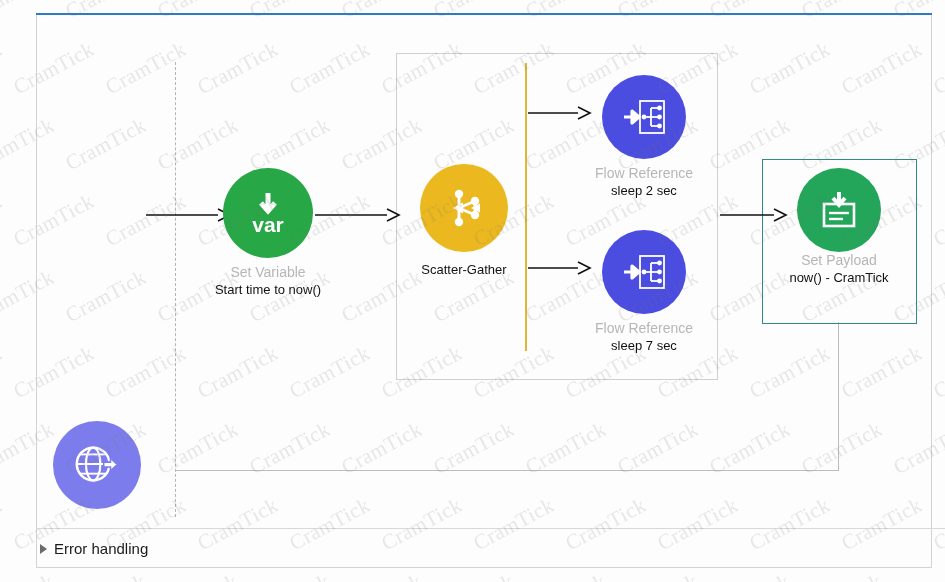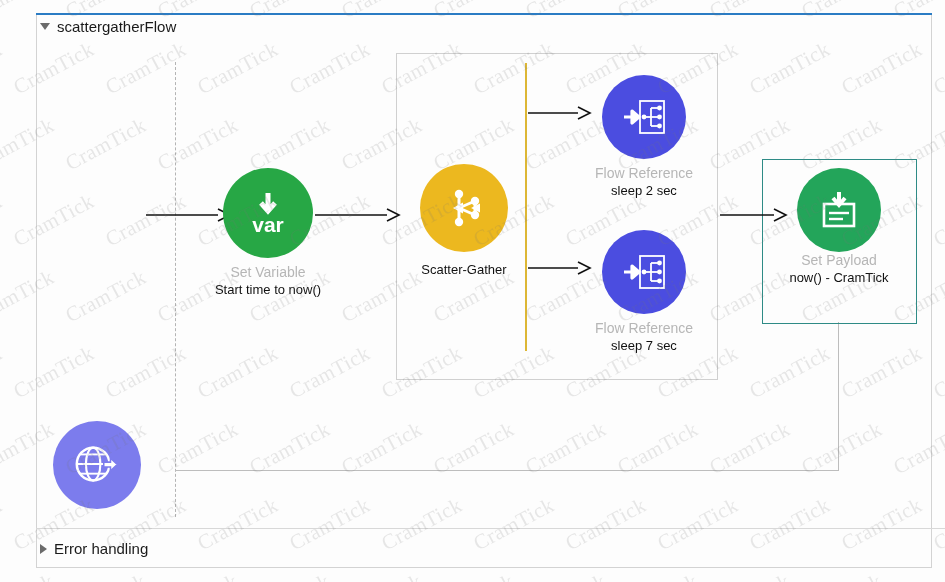--- a/index.html
+++ b/index.html
@@ -158,24 +158,20 @@
   }
 </style>
 </head>
 <body>
 
 <div id="canvas">
 
   <div id="top-rule"></div>
   <div id="flow-panel"></div>
 
-  <div id="flow-header">
-    <span class="tri-down"></span>
-    <span id="flow-title">scattergatherFlow</span>
-  </div>
 
   <div id="dashed-guide"></div>
   <div id="return-h"></div>
   <div id="return-v"></div>
 
   <div id="sg-container"></div>
   <div id="sg-split-line"></div>
 
   <div id="sel-box"></div>
 

